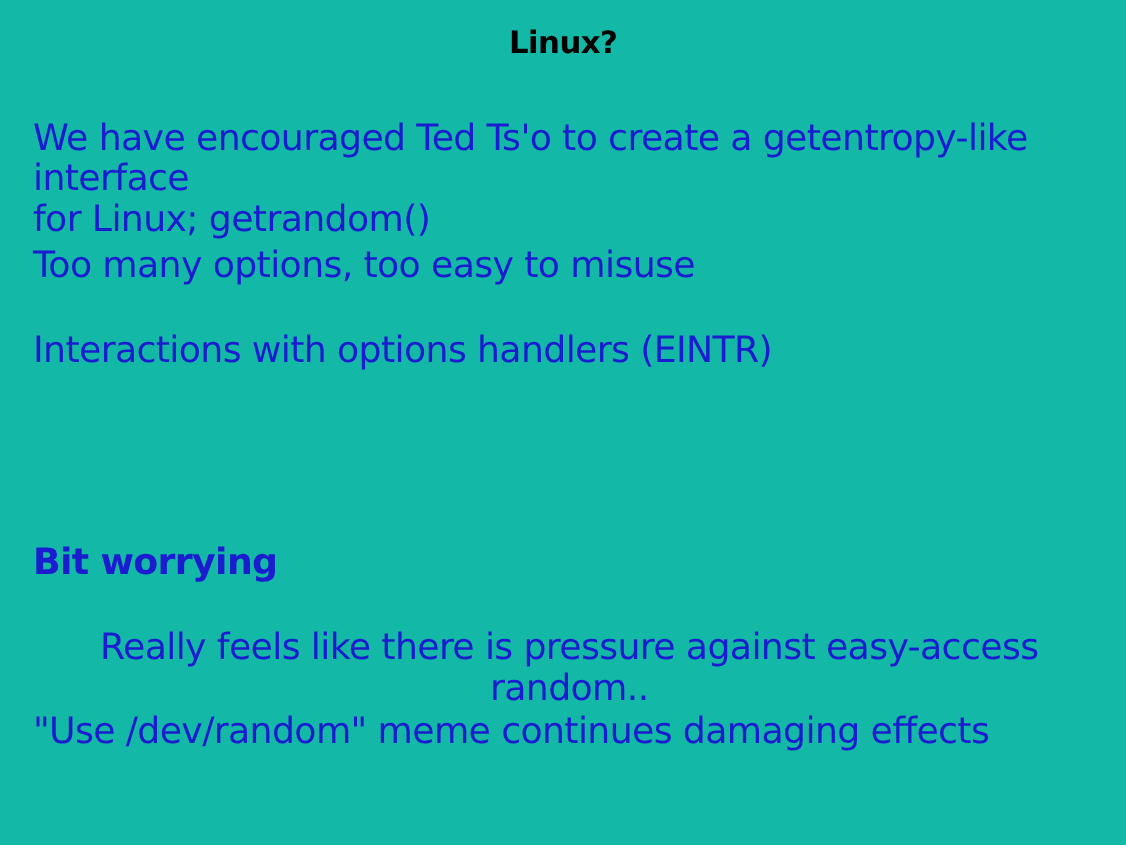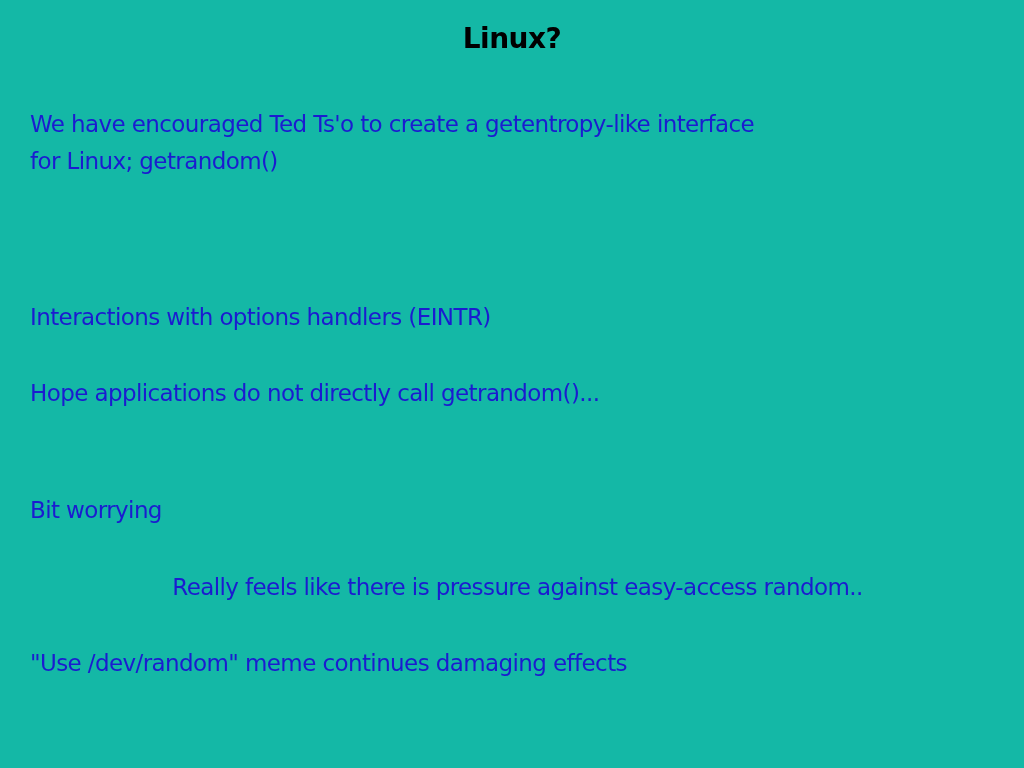--- a/index.html
+++ b/index.html
@@ -23,48 +23,48 @@
     text-align: center;
     font-size: 28px;
     font-weight: bold;
     color: #000000;
     letter-spacing: -0.5px;
   }
   .para {
     position: absolute;
     left: 30px;
     width: 975px;
-    font-size: 23px;
+    font-size: 33px;
     line-height: 37px;
     color: #1b1bd0;
     letter-spacing: -0.6px;
     white-space: pre-line; 
   }
   .p1 { top: 106px; }
   .p2 { top: 222px; }
   .p3 { top: 299px; }
   .p4 { top: 375px; }
-  .p5 { top: 492px; }
+  .p5 { top: 492px; font-weight: bold; }
   .p6 { top: 569px; text-align: center; }
   .p7 { top: 645px; }
 </style>
 </head>
 <body>
 
 <div class="slide">
 
   <div class="slide-title">Linux?</div>
 
   <div class="para p1">We have encouraged Ted Ts'o to create a getentropy-like interface
 for Linux; getrandom()</div>
 
+  <div class="para p2">Too many options, too easy to misuse</div>
 
   <div class="para p3">Interactions with options handlers (EINTR)</div>
 
-  <div class="para p4">Hope applications do not directly call getrandom()...</div>
 
   <div class="para p5">Bit worrying</div>
 
   <div class="para p6">Really feels like there is pressure against easy-access random..</div>
 
   <div class="para p7">"Use /dev/random" meme continues damaging effects</div>
 
 </div>
 
 </body></html>

